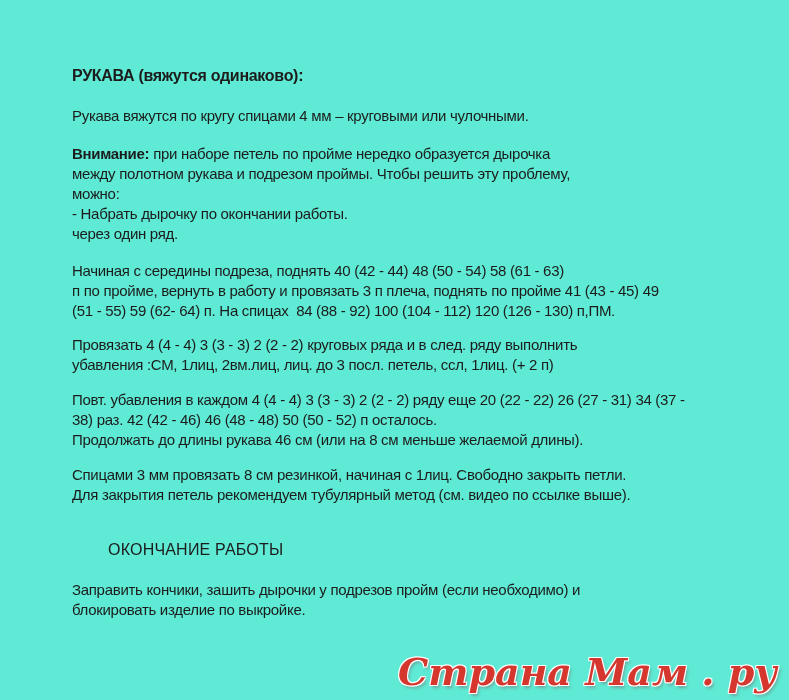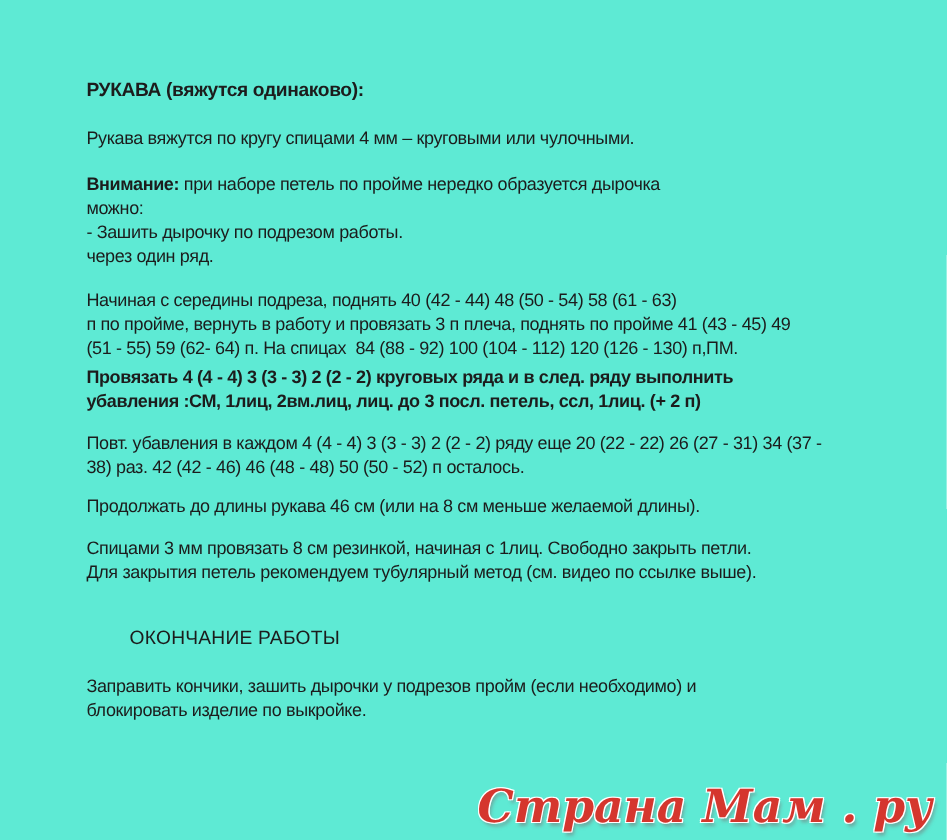--- a/index.html
+++ b/index.html
@@ -36,23 +36,23 @@
     font-weight: bold;
   }
   .finishing-title .line {
     font-size: 16px;
     letter-spacing: 0.2px;
   }
   
   .m20 { margin-top: 20px; }
   .m18 { margin-top: 18px; }
   .m7  { margin-top: 17px; }
-  .m14 { margin-top: 4px; font-weight: bold; }
+  .m14 { margin-top: 14px; }
   .m15 { margin-top: 15px; }
-  .m13 { margin-top: 13px; }
+  .m13 { }
   .m35 { margin-top: 35px; margin-left: 36px; }
   .watermark {
     position: absolute;
     right: 12px;
     bottom: 6px;
     font-family: "DejaVu Serif", "Liberation Serif", serif;
     font-style: italic;
     font-weight: bold;
     font-size: 38px;
     color: #d5362e;
@@ -73,22 +73,23 @@
     <div class="para doc-title">
       <div class="line">РУКАВА (вяжутся одинаково):</div>
     </div>
 
     <div class="para m20">
       <div class="line">Рукава вяжутся по кругу спицами 4 мм – круговыми или чулочными.</div>
     </div>
 
     <div class="para m18">
       <div class="line"><span class="warn-label">Внимание:</span><span> при наборе петель по пройме нередко образуется дырочка</span></div>
+      <div class="line">между полотном рукава и подрезом проймы. Чтобы решить эту проблему,</div>
       <div class="line">можно:</div>
-      <div class="line">- Зашить дырочку по подрезом работы.</div>
+      <div class="line">- Набрать дырочку по окончании работы.</div>
       <div class="line">через один ряд.</div>
     </div>
 
     <div class="para m7">
       <div class="line">Начиная с середины подреза, поднять 40 (42 - 44) 48 (50 - 54) 58 (61 - 63)</div>
       <div class="line">п по пройме, вернуть в работу и провязать 3 п плеча, поднять по пройме 41 (43 - 45) 49</div>
       <div class="line">(51 - 55) 59 (62- 64) п. На спицах  84 (88 - 92) 100 (104 - 112) 120 (126 - 130) п,ПМ.</div>
     </div>
 
     <div class="para m14">

